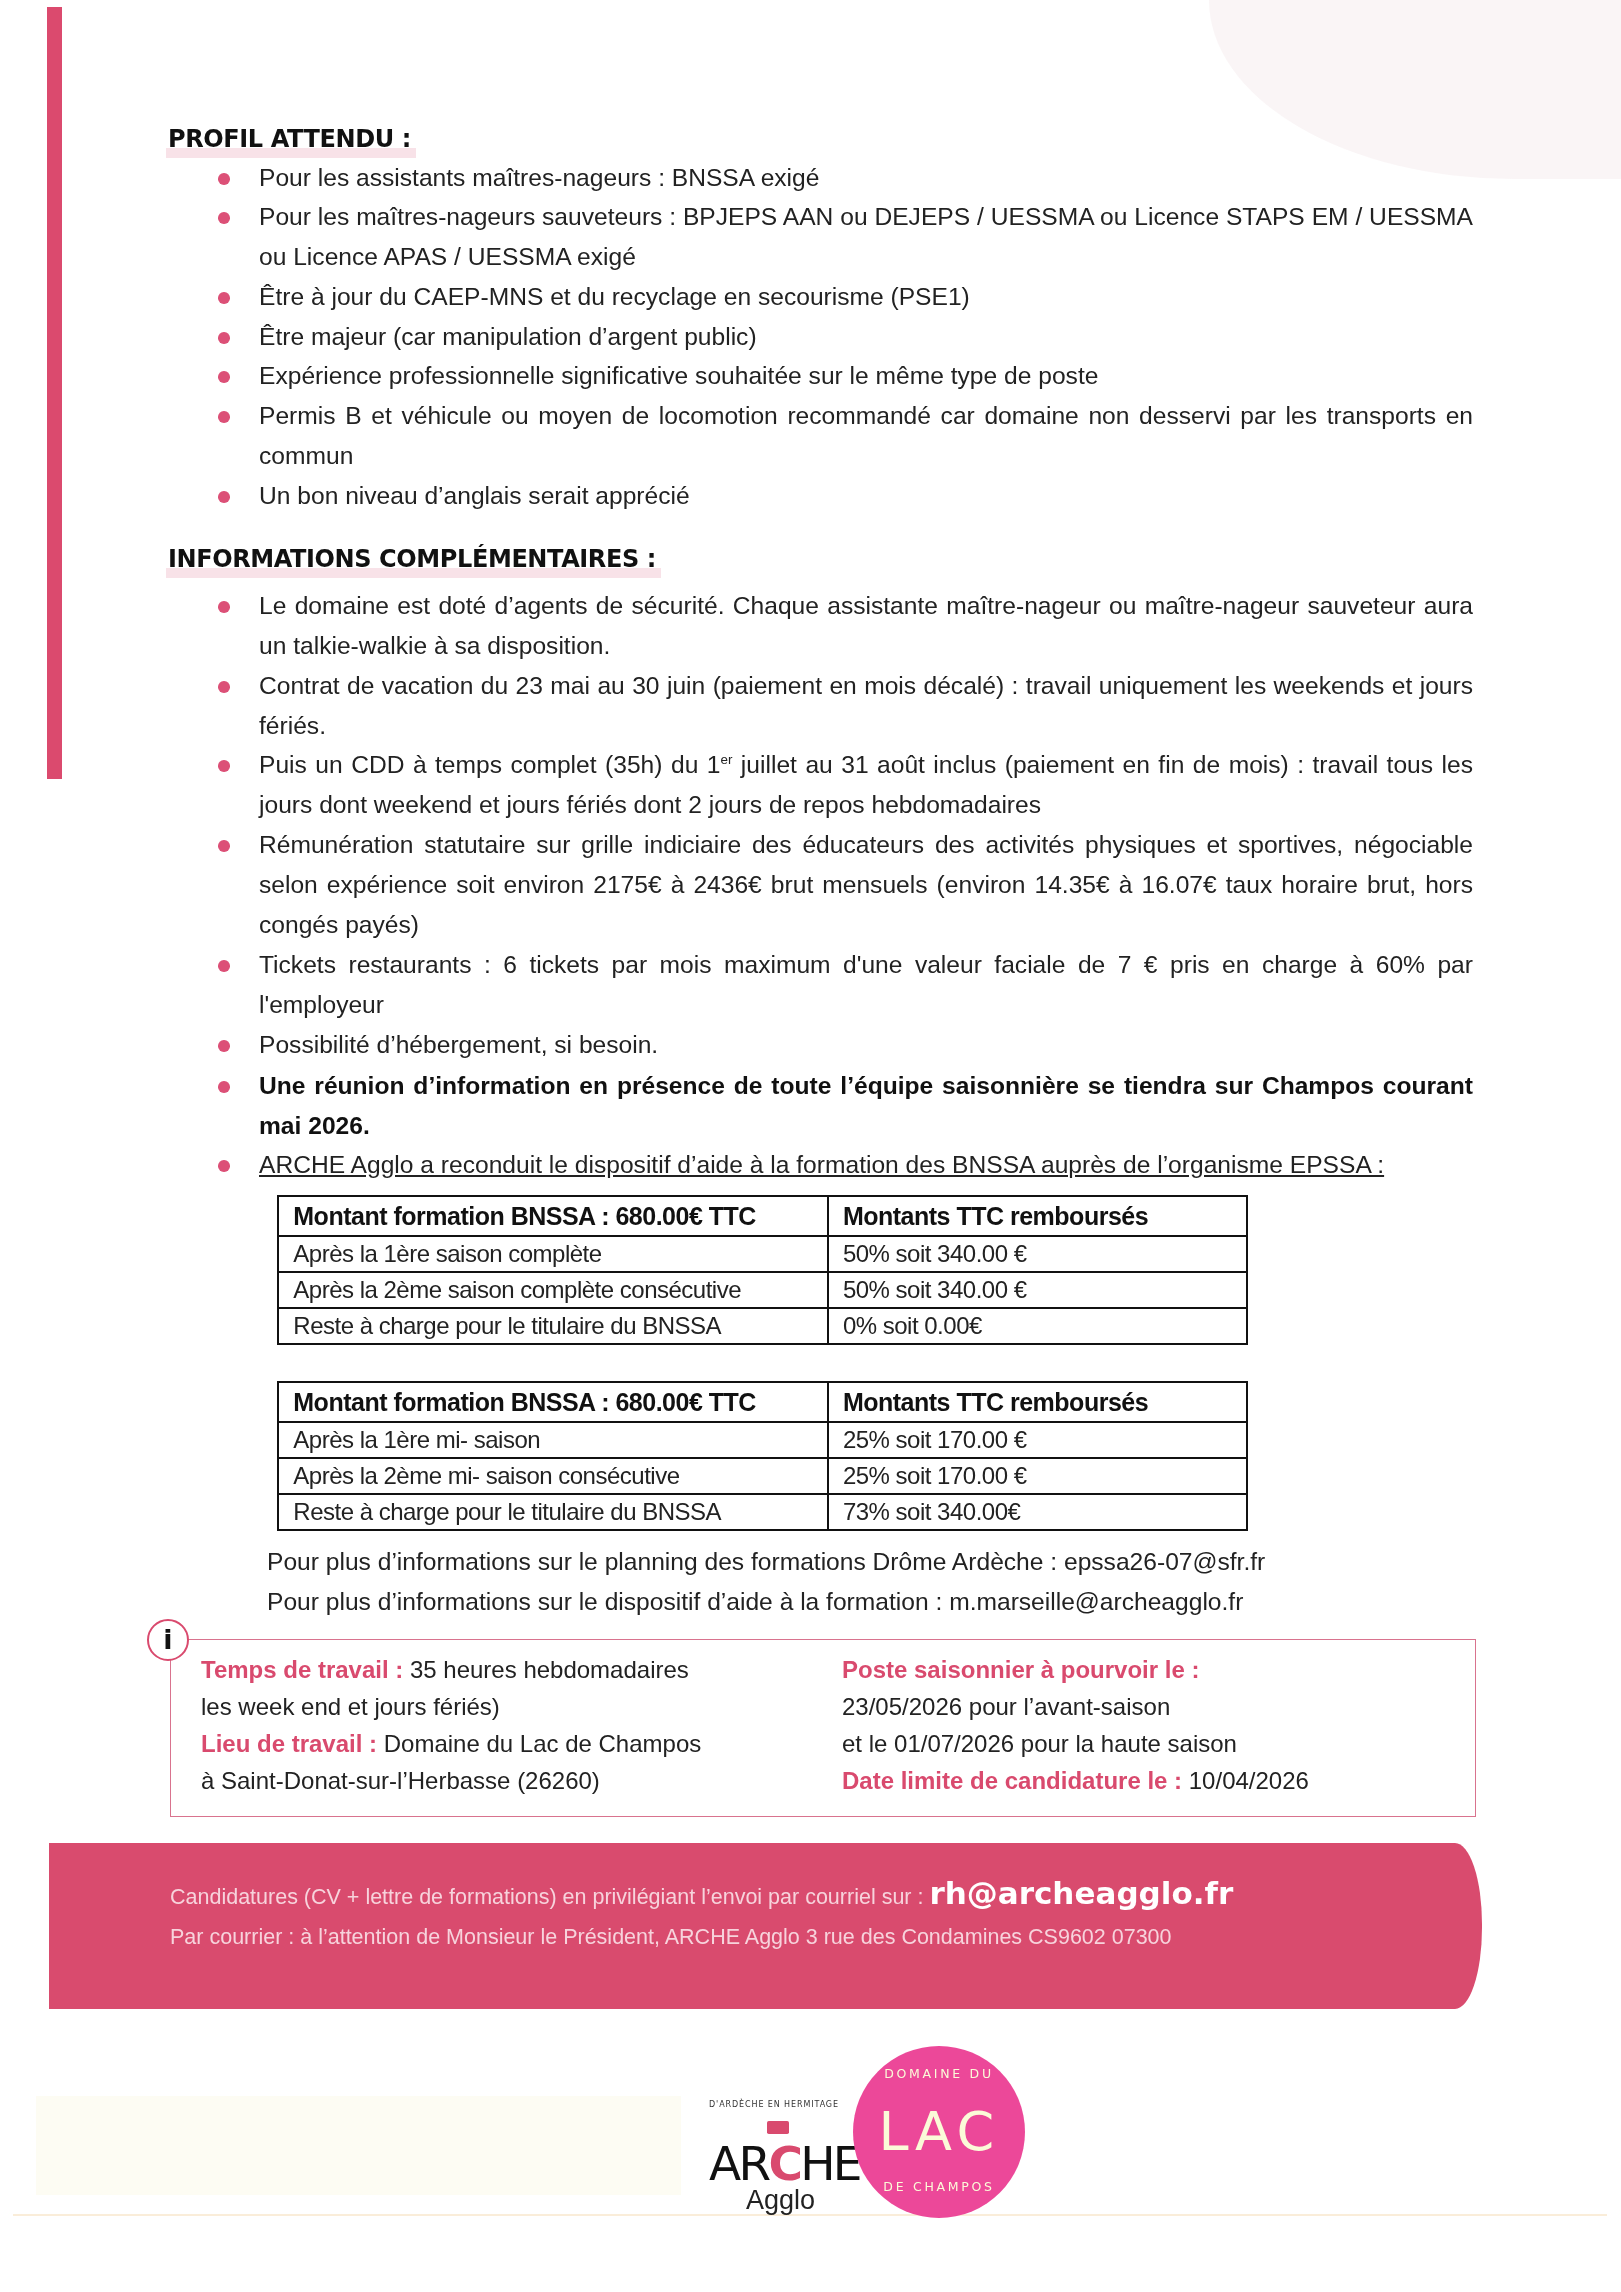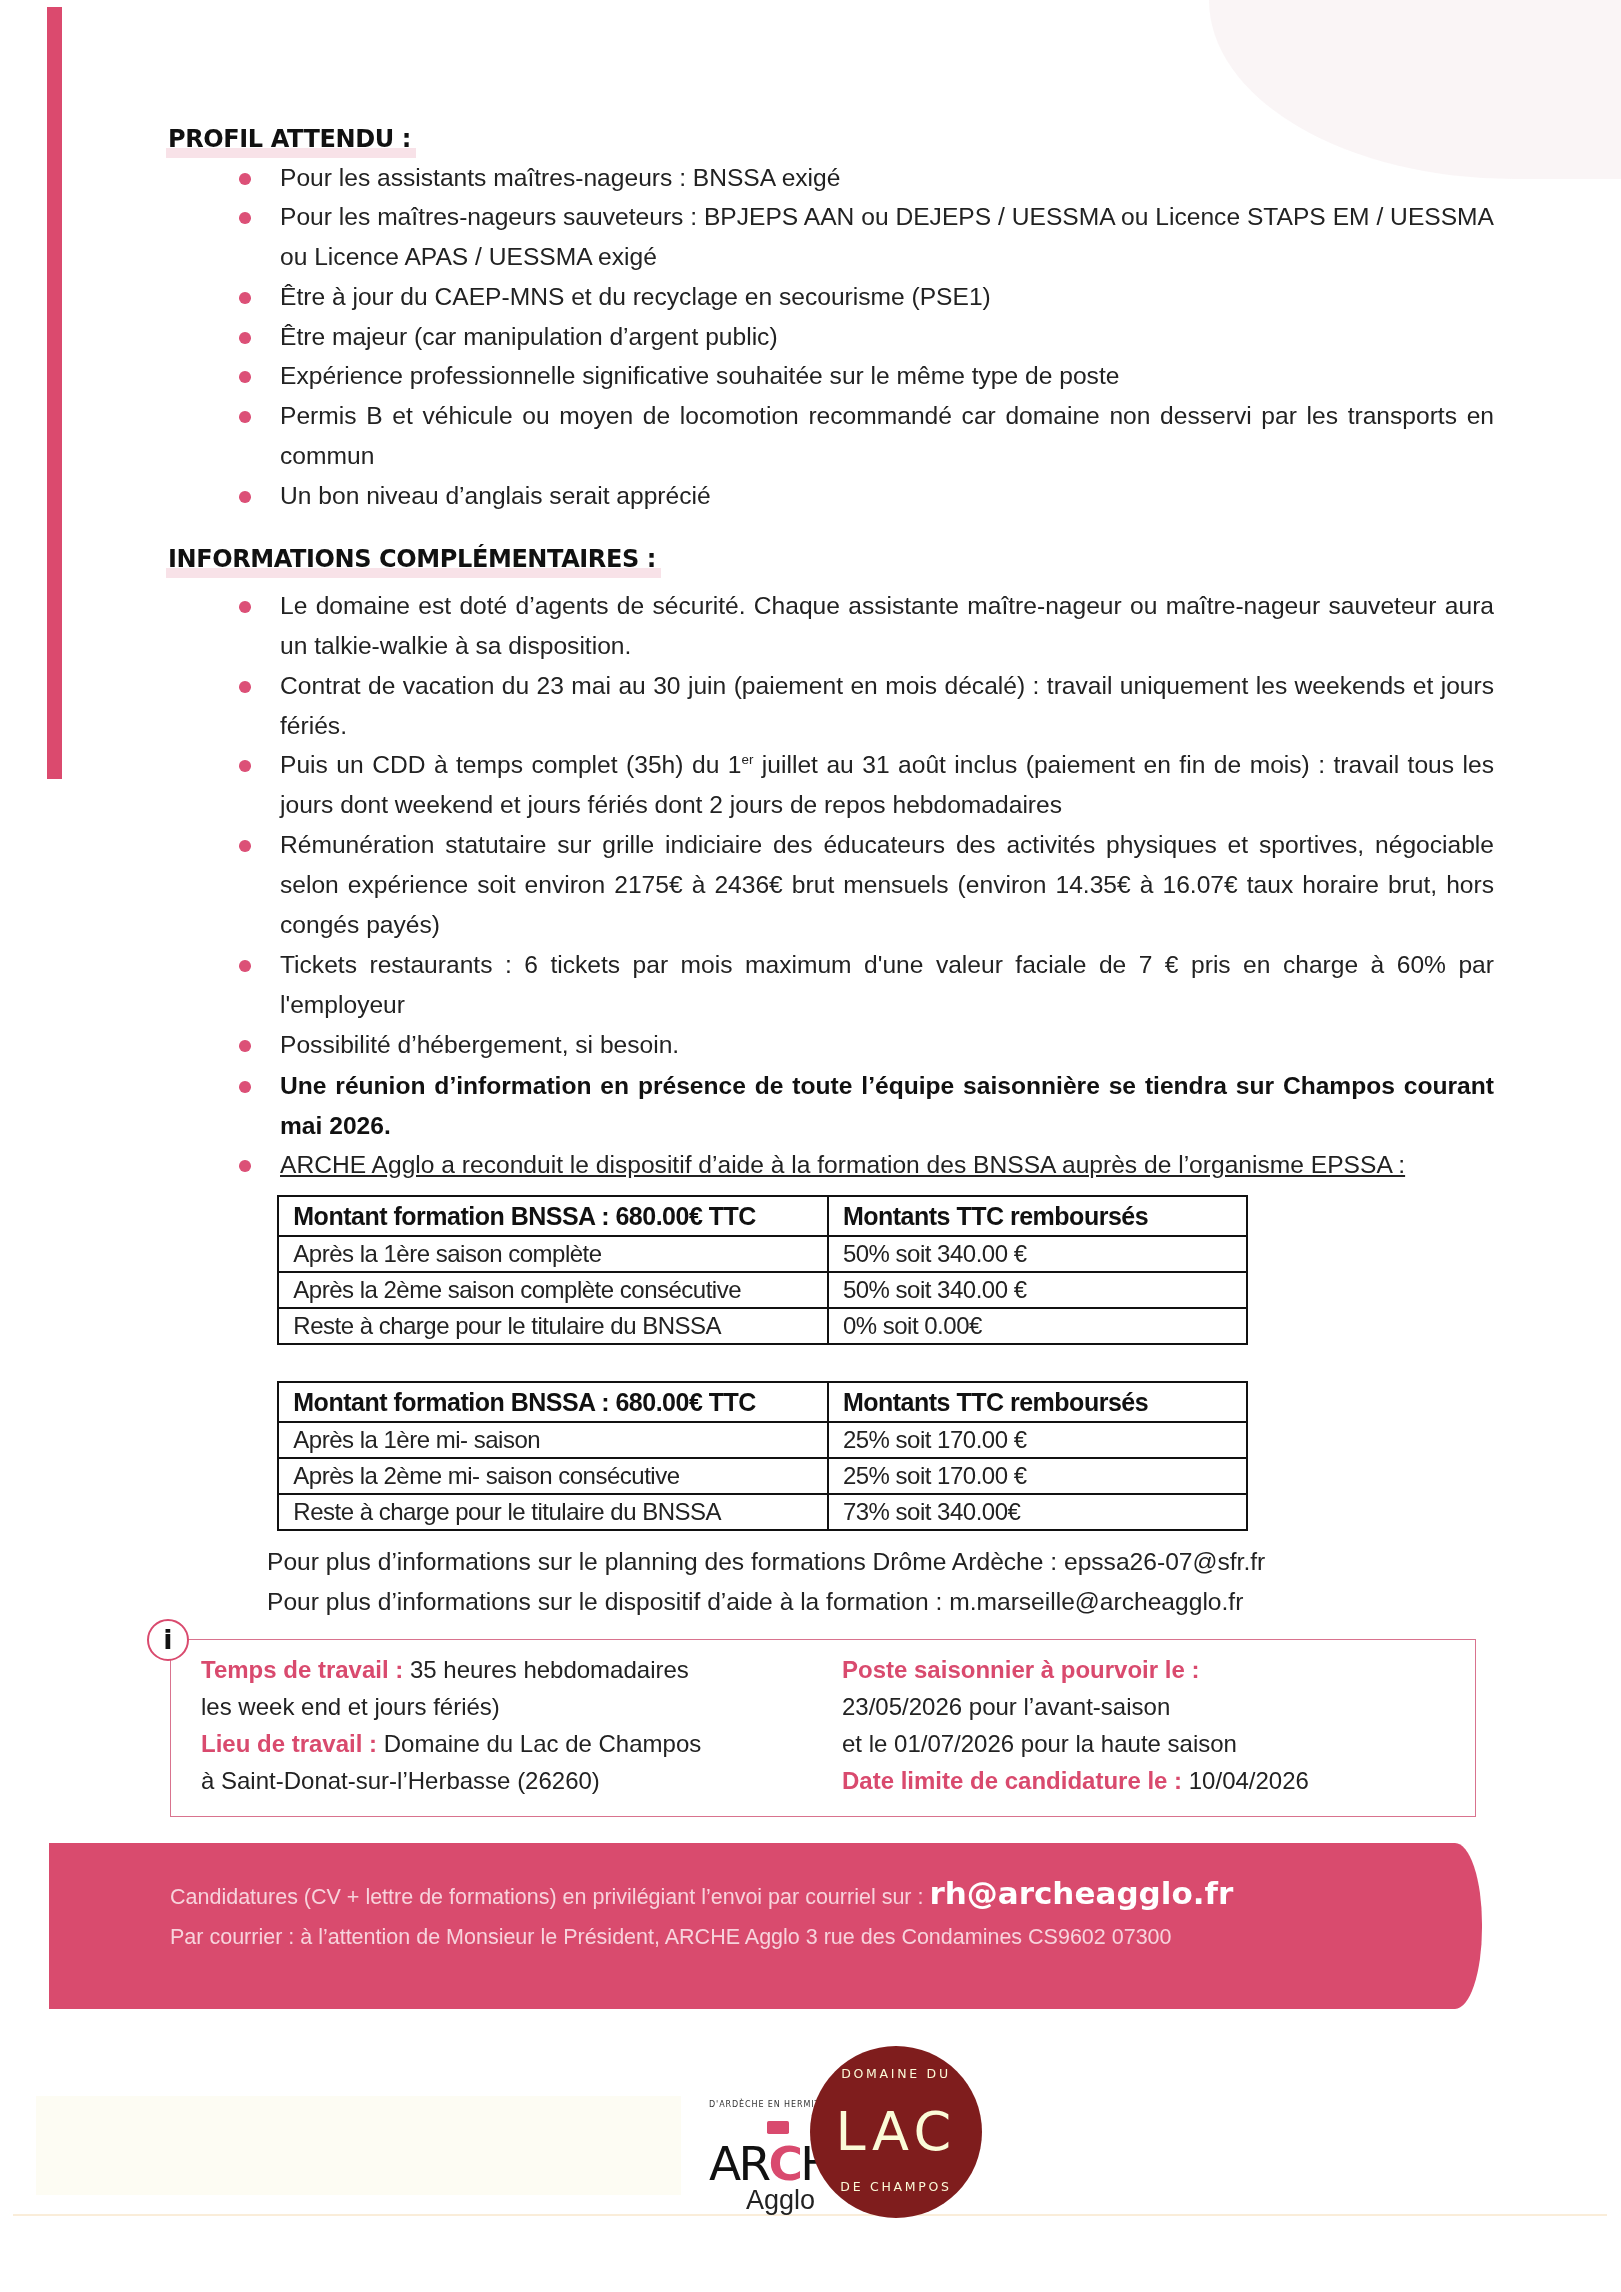--- a/index.html
+++ b/index.html
@@ -6,21 +6,21 @@
   body { width:1621px; height:2293px; position:relative; background:#ffffff; overflow:hidden;
          font-family:"Liberation Sans", sans-serif; color:#222; }
   .abs { position:absolute; }
   .side-bar { left:47px; top:7.2px; width:15px; height:772px; background:#db4a6e; }
   .ghost-arc { left:1209px; top:0px; width:421px; height:179px; border-bottom-left-radius:304px 179px;
                background:rgba(240,225,230,0.35); }
   .heading { position:absolute; left:168px; font-family:"DejaVu Sans", sans-serif; font-weight:bold;
              font-size:24px; color:#111; letter-spacing:-0.4px; }
   .heading .hl { position:absolute; left:-1.8px; right:-5.4px; bottom:-5.4px; height:10.7px; background:rgba(226,140,165,0.25); z-index:-1; }
   .blist { position:absolute; left:0; width:1621px; }
-  .bitem { position:absolute; left:280px; width:1214px; font-size:24.6px; line-height:40px; color:#222;
+  .bitem { position:absolute; left:259px; width:1214px; font-size:24.6px; line-height:40px; color:#222;
            text-align:justify; }
   .bitem.bold { font-weight:bold; color:#111; }
   .bdot { position:absolute; left:-41px; top:15px; width:11.6px; height:11.6px; border-radius:50%; background:#dc5077; }
   sup { font-size:13.4px; line-height:0; }
   table.fees { position:absolute; left:277px; width:971px; border-collapse:collapse; font-family:"Liberation Sans", sans-serif;
                font-stretch:condensed; }
   table.fees td { border:2.2px solid #111; font-size:24px; padding:0 14.3px; height:34px; color:#222; letter-spacing:-0.5px; }
   table.fees tr.head td { font-weight:bold; font-size:25px; height:38px; color:#111; }
   table.fees td.c1 { width:519px; }
   .contact { position:absolute; left:267px; font-size:24.6px; color:#222; }
@@ -32,21 +32,21 @@
   .footer-band { left:49px; top:1843px; width:1433px; height:166px; background:#d94b6e; border-top-right-radius:27px 81px; border-bottom-right-radius:27px 81px; }
   .footer-line { position:absolute; left:121px; color:#f7d3dc; font-size:21.5px; }
   .footer-email { color:#ffffff; font-weight:bold; font-size:31px; font-family:"DejaVu Sans", sans-serif; }
   .ghost-footer { left:36px; top:2096px; width:645px; height:99px; background:rgba(250,245,220,0.35); }
   .ghost-line { left:13.4px; top:2214px; width:1594px; height:1.8px; background:rgba(245,220,180,0.5); }
   .arche-top { left:709px; top:2100px; font-size:8px; letter-spacing:0.9px; color:#333; font-family:"DejaVu Sans", sans-serif; }
   .arche-word { left:709px; top:2136px; font-size:47px; font-family:"DejaVu Sans", sans-serif; letter-spacing:-2.7px; color:#111; }
   .arche-word .c { color:#d94a6e; font-weight:bold; }
   .arche-agglo { left:746px; top:2185px; font-size:27px; color:#222; }
   .arche-cap { left:767px; top:2121px; width:21.5px; height:12.5px; background:#d94a6e; border-radius:1.8px; }
-  .lac-circle { left:810px; top:2046px; width:172px; height:172px; border-radius:50%; background:#7f1d1d; }
+  .lac-circle { left:853px; top:2046px; width:172px; height:172px; border-radius:50%; background:#ec4899; }
   .lac-text-top { left:0; top:19.7px; width:172px; text-align:center; font-size:12.5px; letter-spacing:2.7px; color:#fbfbd8; font-family:"DejaVu Sans", sans-serif; }
   .lac-text-bot { left:0; top:133px; width:172px; text-align:center; font-size:12.5px; letter-spacing:2.7px; color:#fbfbd8; font-family:"DejaVu Sans", sans-serif; }
   .lac-mid { left:0; top:54px; width:172px; text-align:center; font-size:54px; color:#fbfbd8; font-family:"DejaVu Sans", sans-serif; letter-spacing:5.4px; }
 </style>
 </head>
 <body>
 
 <div class="abs side-bar"></div>
 <div class="abs ghost-arc"></div>
 

